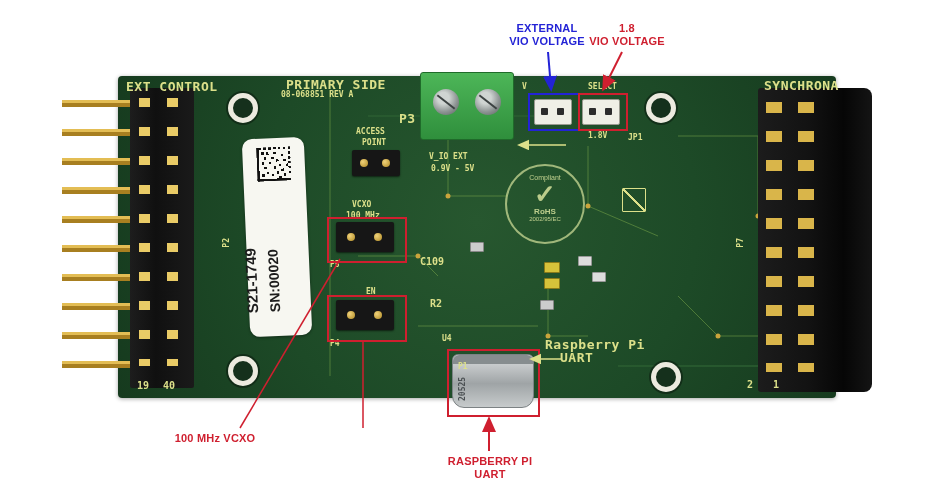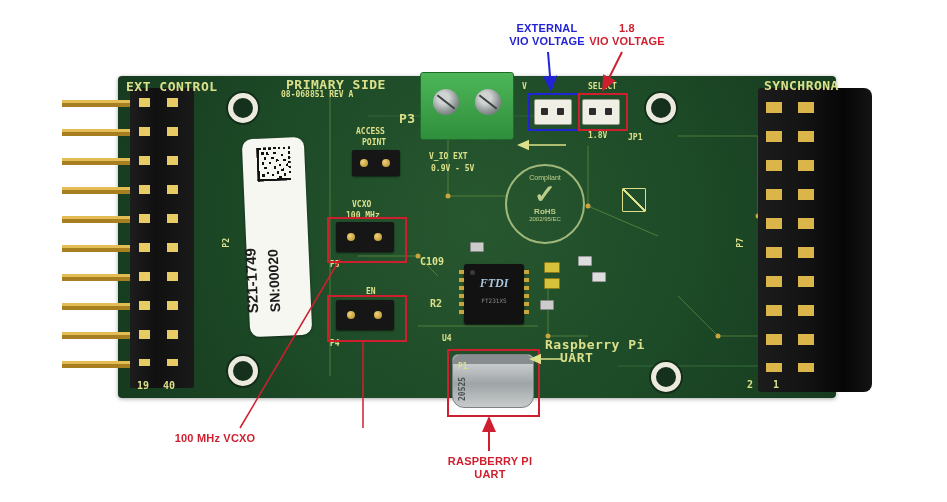--- a/index.html
+++ b/index.html
@@ -144,27 +144,20 @@
     <div class="golddot" style="left:38px;top:11px;"></div>
   </div>
   <div class="redbox" style="left:327px;top:217px;width:76px;height:42px;"></div>
 
   <div class="jumpb" style="left:336px;top:300px;width:58px;height:30px;">
     <div class="golddot" style="left:11px;top:11px;"></div>
     <div class="golddot" style="left:38px;top:11px;"></div>
   </div>
   <div class="redbox" style="left:327px;top:295px;width:76px;height:43px;"></div>
 
-  <div class="chip">
-    <div class="pins" style="left:-5px;"></div>
-    <div class="pins" style="right:-5px;"></div>
-    <div style="margin-top:12px;font:italic bold 12px 'Liberation Serif',serif;color:#a9c8dc;">FTDI</div>
-    <div style="margin-top:6px;font:6px 'DejaVu Sans Mono',monospace;color:#8d8d8d;">FT231XS</div>
-    <div style="position:absolute;left:6px;top:6px;width:5px;height:5px;border-radius:50%;background:#3a3a3a;"></div>
-  </div>
 
   <div class="usb">
     <div class="lip"></div>
     <span class="vlabel" style="left:14px;bottom:6px;font:bold 8px 'DejaVu Sans Mono',monospace;color:#4a4f52;">20525</span>
   </div>
   <div class="redbox" style="left:447px;top:349px;width:89px;height:64px;"></div>
 
   <div class="rohs">
     <div style="font-size:7px;margin-top:8px;">Compliant</div>
     <div style="font-size:26px;line-height:26px;font-weight:bold;">✓</div>

